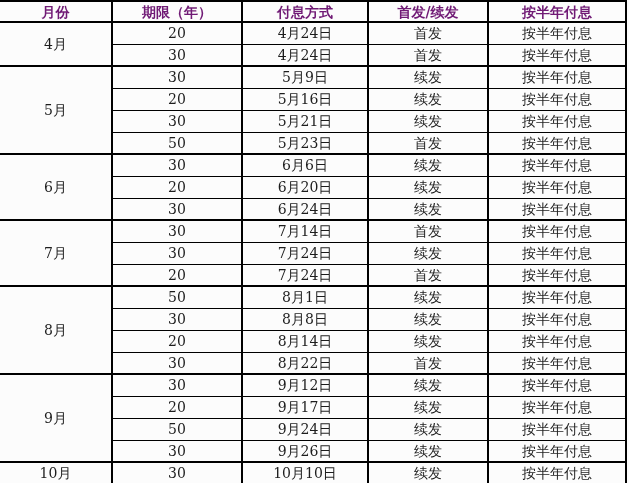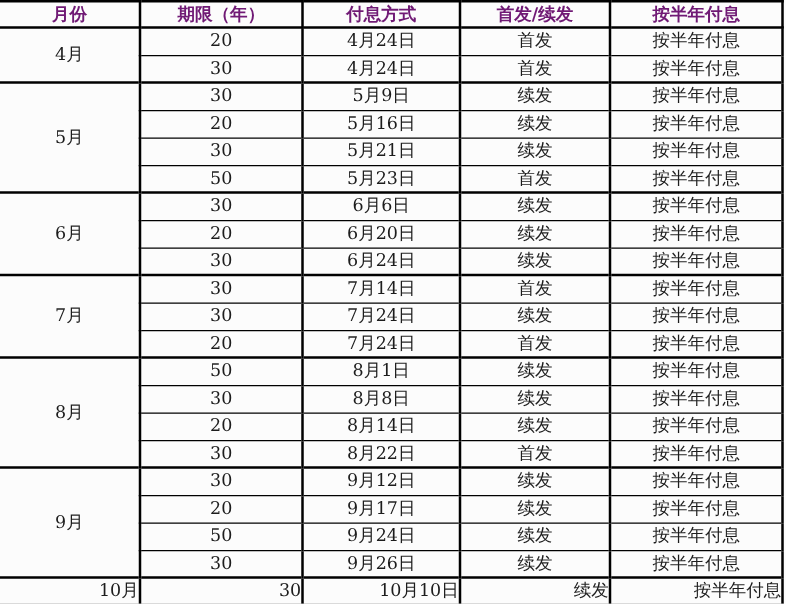--- a/index.html
+++ b/index.html
@@ -54,21 +54,20 @@
     color: #701a75;
     border-top: 2px solid #000;
     border-bottom: 2px solid #000;
   }
   
   table.bond-table tr.group-first td {
     border-top: 2px solid #000;
   }
   table.bond-table tbody tr:last-child td {
     border-bottom: 2px solid #000;
-    text-align: right;
   }
 </style>
 </head>
 <body>
 
 <div class="page">
   <table class="bond-table">
     <colgroup>
       <col class="c-month">
       <col class="c-term">

